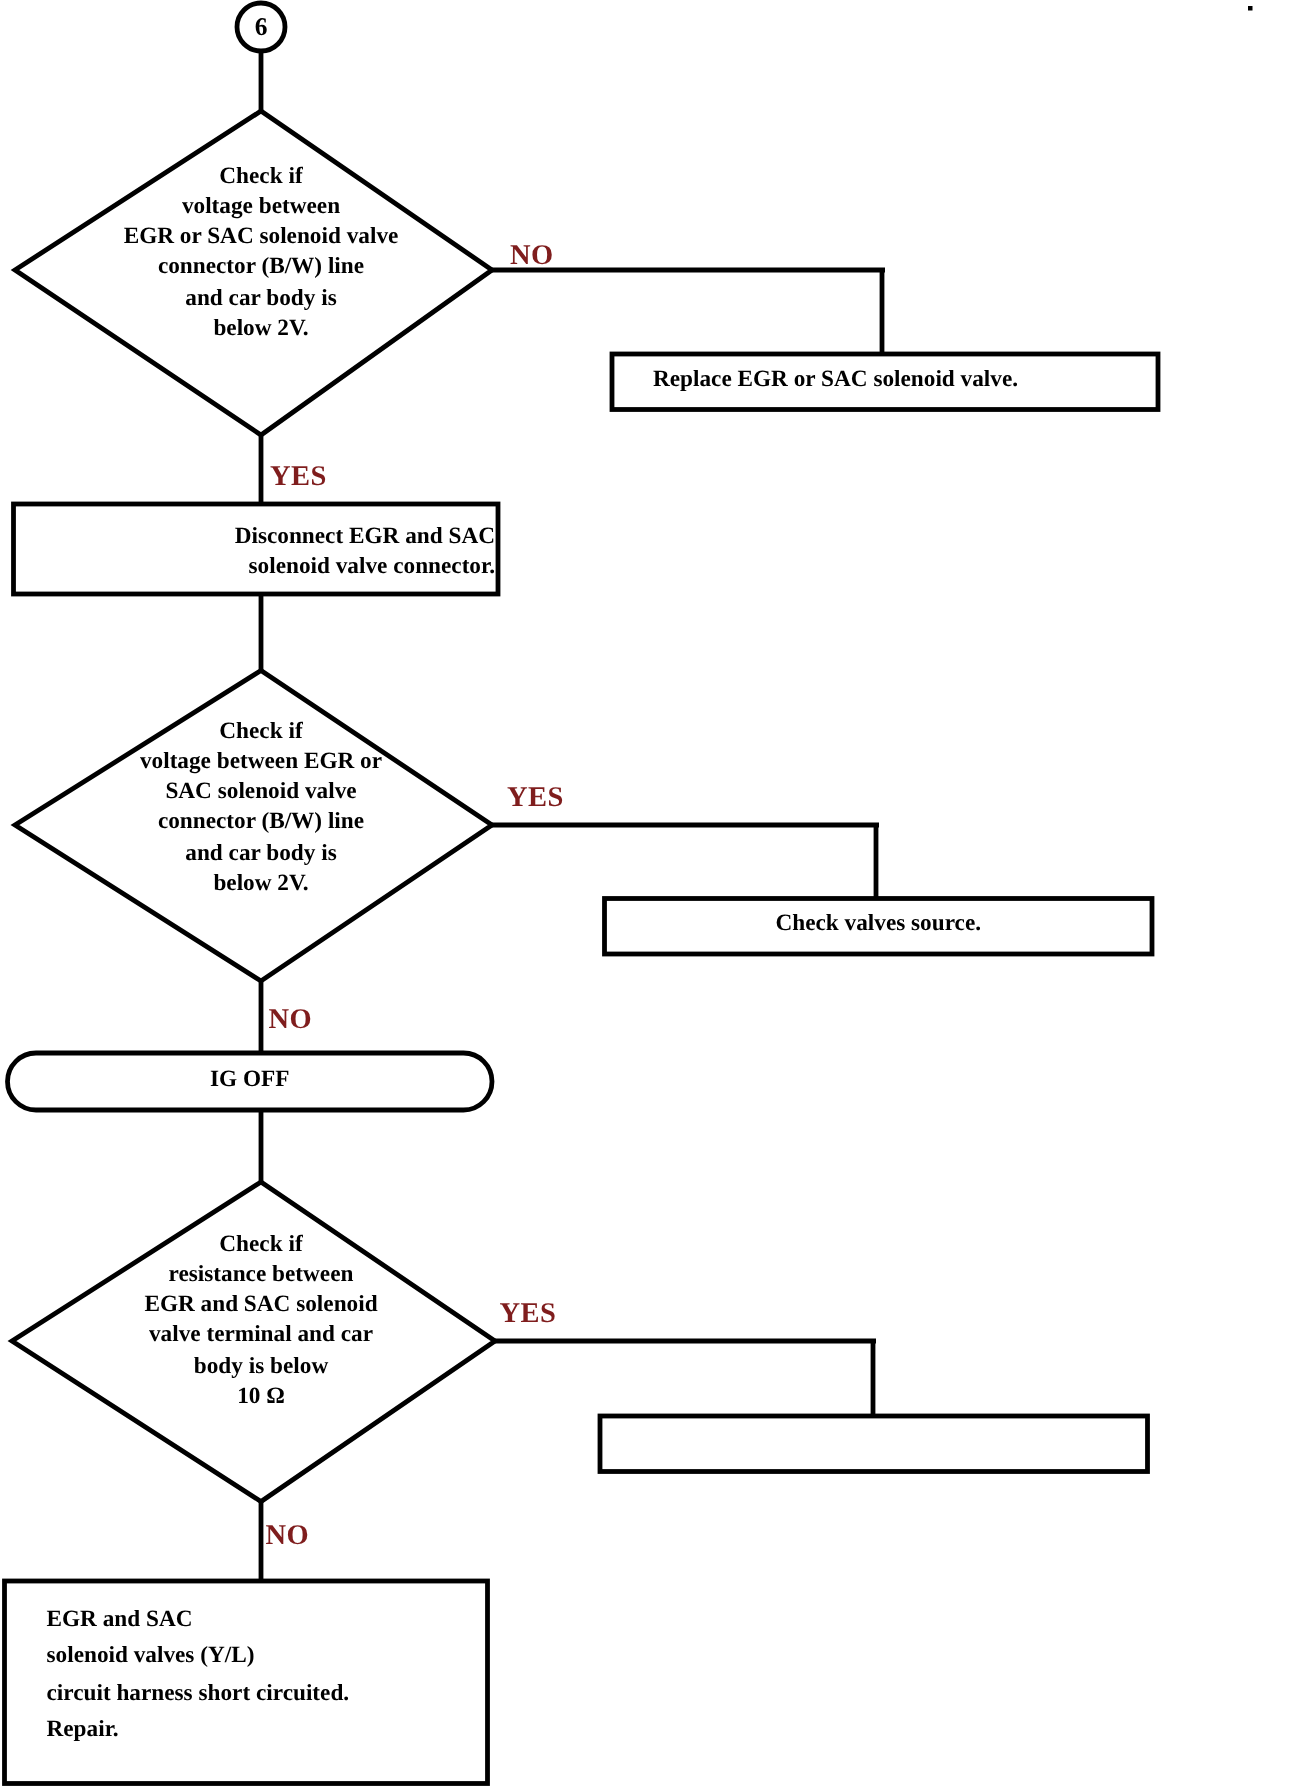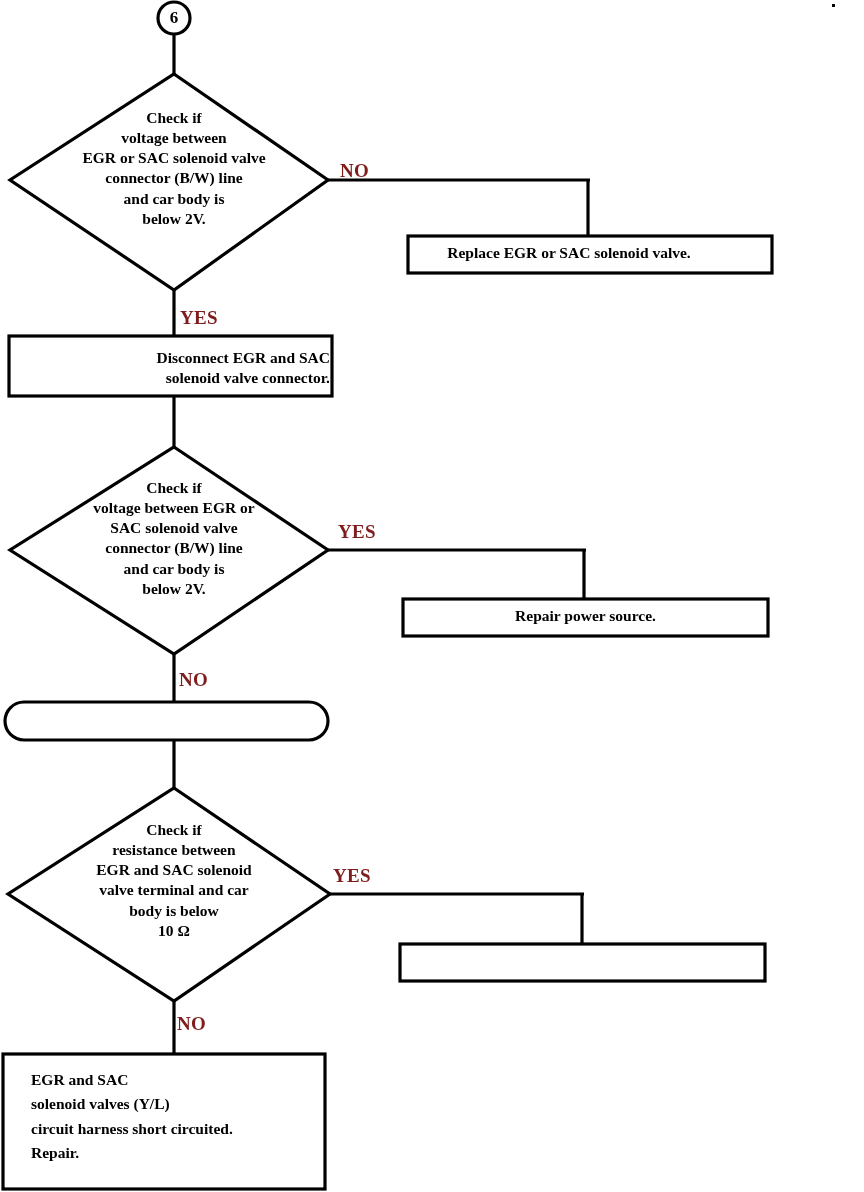--- a/index.html
+++ b/index.html
@@ -119,34 +119,35 @@
 
   <div class="node-text centered" style="left:158px; top:7px; width:32px; font-size:17px;">6</div>
 
   <div class="node-text centered" style="left:24px; top:108px; width:300px; font-size:15.5px;">Check if
 voltage between
 EGR or SAC solenoid valve
 connector (B/W) line
 and car body is
 below 2V.</div>
 
-  <div class="node-text centered" style="left:410px; top:243px; width:294px; font-size:15.5px;padding-left:12px;">Replace EGR or SAC solenoid valve.</div>
+  <div class="node-text centered" style="left:410px; top:243px; width:294px; font-size:15.5px;">Replace EGR or SAC solenoid valve.</div>
 
   <div class="node-text centered" style="left:12px; top:348px; width:318px; font-size:15.5px;text-align:right;">Disconnect EGR and SAC
 solenoid valve connector.</div>
 
   <div class="node-text centered" style="left:26px; top:478px; width:296px; font-size:15.5px;">Check if
 voltage between EGR or
 SAC solenoid valve
 connector (B/W) line
 and car body is
 below 2V.</div>
 
-  <div class="node-text centered" style="left:405px; top:606px; width:361px; font-size:15.5px;">Repair power source.</div>
+  <div class="node-text centered" style="left:405px; top:606px; width:361px; font-size:15.5px;">Check valves source.</div>
 
+  <div class="node-text centered" style="left:8px; top:710px; width:317px; font-size:15.5px;">IG OFF</div>
 
   <div class="node-text centered" style="left:24px; top:820px; width:300px; font-size:15.5px;">Check if
 resistance between
 EGR and  SAC solenoid
 valve terminal and car
 body is below
 10 Ω</div>
 
 
   <div class="node-text leftal" style="left:31px; top:1068px; width:290px; font-size:15.5px; line-height:1.58;">EGR and SAC

